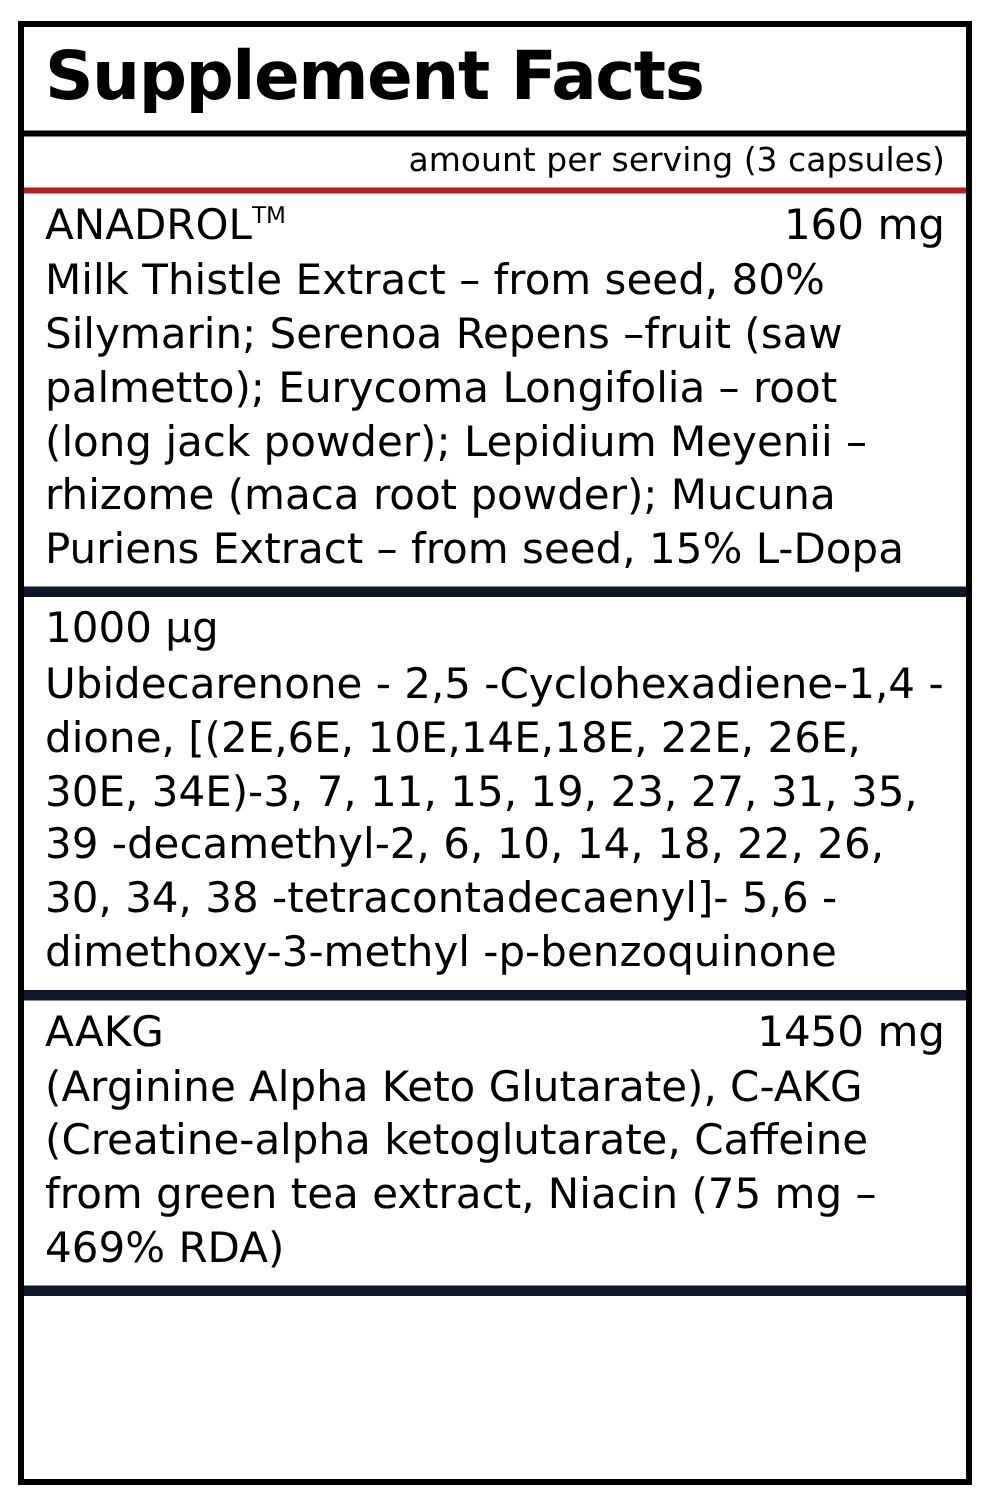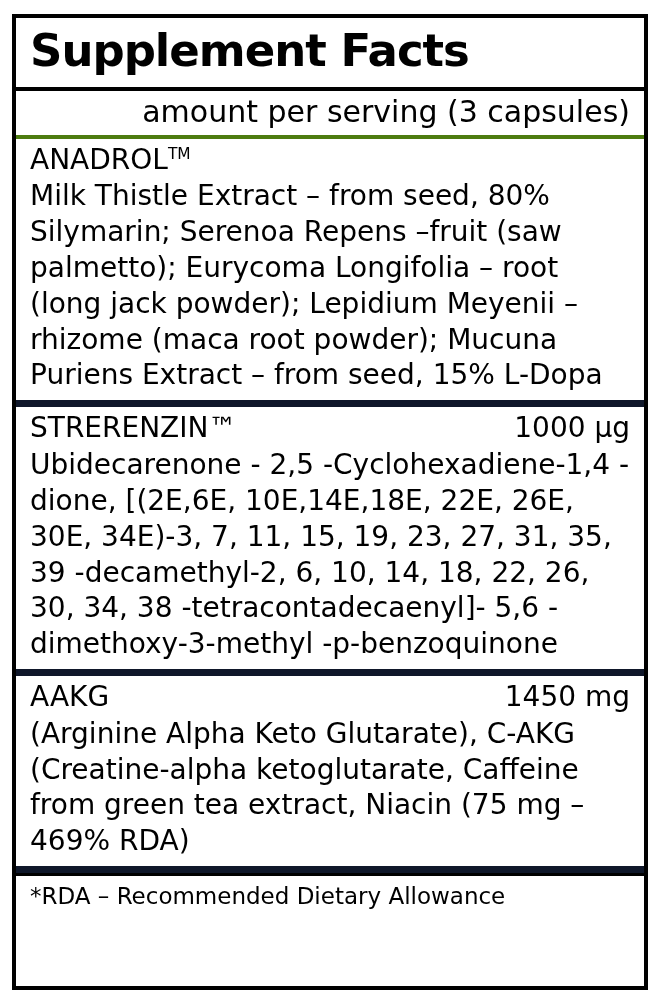--- a/index.html
+++ b/index.html
@@ -48,24 +48,24 @@
   }
   .serving {
     font-size: 30px;
     line-height: 1.05;
     margin: 0;
     white-space: nowrap;
   }
 
   
   .aps-row {
-    border-bottom: 4px solid #4d7c0f;
+    border-bottom: 4px solid #b91c1c;
     padding: 4px 14px 5px 14px;
     text-align: right;
-    font-size: 30px;
+    font-size: 22px;
     line-height: 1.15;
     white-space: nowrap;
   }
 
   
   .group {
     padding: 6px 14px 7px 14px;
     border-bottom: 7px solid #0f172a;
   }
   .group:last-of-type {
@@ -112,39 +112,38 @@
 
     <div class="header">
       <div class="title">Supplement Facts</div>
     </div>
 
     <div class="aps-row">amount per serving (3 capsules)</div>
 
     <div class="group">
       <div class="group-head">
         <span class="group-name"><span>ANADROL</span><sup>TM</sup></span>
+        <span class="group-amount">160 mg</span>
       </div>
       <div class="group-desc">Milk Thistle Extract – from seed, 80% Silymarin; Serenoa Repens –fruit (saw palmetto); Eurycoma Longifolia – root (long jack powder); Lepidium Meyenii –rhizome (maca root powder); Mucuna Puriens Extract – from seed, 15% L-Dopa</div>
     </div>
 
 
     <div class="group">
       <div class="group-head">
-        <span class="group-name">STRERENZIN™</span>
         <span class="group-amount">1000 µg</span>
       </div>
       <div class="group-desc">Ubidecarenone - 2,5 -Cyclohexadiene-1,4 -dione, [(2E,6E, 10E,14E,18E, 22E, 26E, 30E, 34E)-3, 7, 11, 15, 19, 23, 27, 31, 35, 39 -decamethyl-2, 6, 10, 14, 18, 22, 26, 30, 34, 38 -tetracontadecaenyl]- 5,6 -dimethoxy-3-methyl -p-benzoquinone</div>
     </div>
 
     <div class="group">
       <div class="group-head">
         <span class="group-name">AAKG</span>
         <span class="group-amount">1450 mg</span>
       </div>
       <div class="group-desc">(Arginine Alpha Keto Glutarate), C-AKG (Creatine-alpha ketoglutarate, Caffeine from green tea extract, Niacin (75 mg – 469% RDA)</div>
     </div>
 
-    <div class="footnote-row">*RDA – Recommended Dietary Allowance</div>
 
     <div class="spacer"></div>
 
   </div>
 </div>
 
 </body></html>

